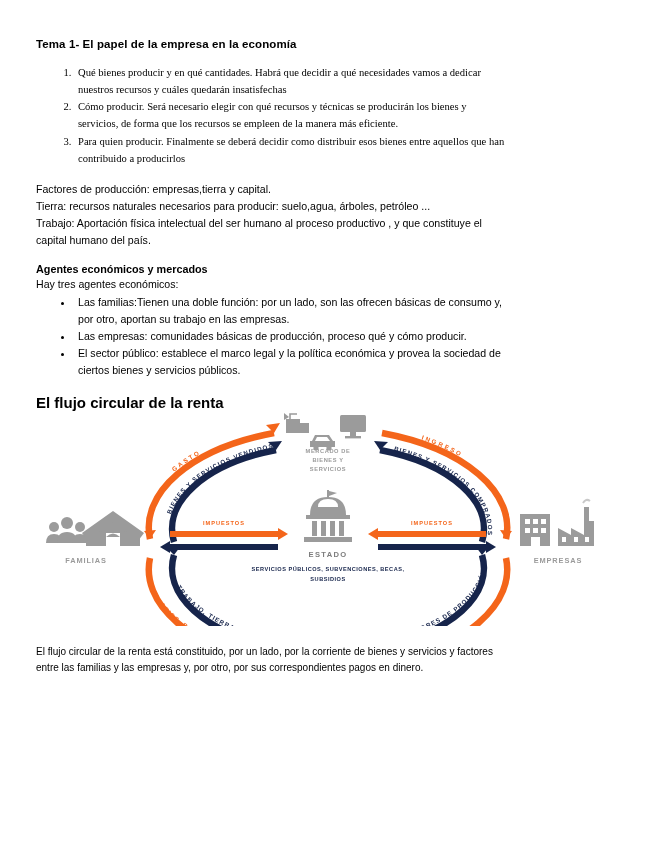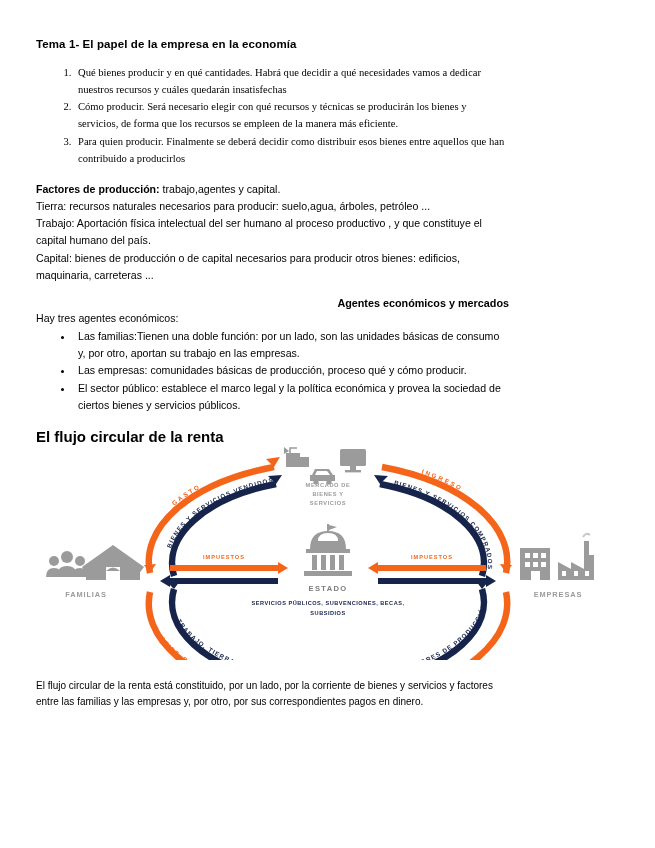--- a/index.html
+++ b/index.html
@@ -39,27 +39,26 @@
   }
   .para {
     font-size: 10.6px;
     line-height: 1.62;
     margin: 0;
   }
   .block {
     margin-bottom: 13px;
   }
   .bold-lead {
-    font-weight: bold;
+    font-weight: normal;
   }
   h2.sec-title {
     font-size: 10.8px;
     font-weight: bold;
     margin: 0 0 1px 0;
-    text-align: right;
   }
   ul.bulleted {
     margin: 1px 0 0 0;
     padding-left: 38px;
     font-size: 10.6px;
     line-height: 1.62;
     list-style-type: disc;
   }
   ul.bulleted li {
     padding-left: 4px;
@@ -137,31 +136,30 @@
 
   <h1 class="doc-title">Tema 1- El papel de la empresa en la economía</h1>
 
   <ol class="numbered">
     <li>Qué bienes producir y en qué cantidades. Habrá que decidir a qué necesidades vamos a dedicar nuestros recursos y cuáles quedarán insatisfechas</li>
     <li>Cómo producir. Será necesario elegir con qué recursos y técnicas se producirán los bienes y servicios, de forma que los recursos se empleen de la manera más eficiente.</li>
     <li>Para quien producir. Finalmente se deberá decidir como distribuir esos bienes entre aquellos que han contribuido a producirlos</li>
   </ol>
 
   <div class="block">
-    <p class="para"><span class="bold-lead">Factores de producción:</span><span> trabajo,agentes y capital.</span></p>
+    <p class="para"><span class="bold-lead">Factores de producción:</span><span> empresas,tierra y capital.</span></p>
     <p class="para">Tierra: recursos naturales necesarios para producir: suelo,agua, árboles, petróleo ...</p>
     <p class="para">Trabajo: Aportación física intelectual del ser humano al proceso productivo , y que constituye el capital humano del país.</p>
-    <p class="para">Capital: bienes de producción o de capital necesarios para producir otros bienes: edificios, maquinaria, carreteras ...</p>
   </div>
 
   <div class="block">
     <h2 class="sec-title">Agentes económicos y mercados</h2>
     <p class="para">Hay tres agentes económicos:</p>
     <ul class="bulleted">
-      <li>Las familias:Tienen una doble función: por un lado, son las unidades básicas de consumo y, por otro, aportan su trabajo en las empresas.</li>
+      <li>Las familias:Tienen una doble función: por un lado, son las ofrecen básicas de consumo y, por otro, aportan su trabajo en las empresas.</li>
       <li>Las empresas:  comunidades básicas de producción, proceso qué y cómo producir.</li>
       <li>El sector público: establece el marco legal y la política económica y provea la sociedad de ciertos bienes y servicios públicos.</li>
     </ul>
   </div>
 
   <h2 class="flow-title">El flujo circular de la renta</h2>
 
   <div class="diagram-wrap">
     <svg class="flow" width="600" height="215" viewBox="0 0 600 215">
       <defs>

